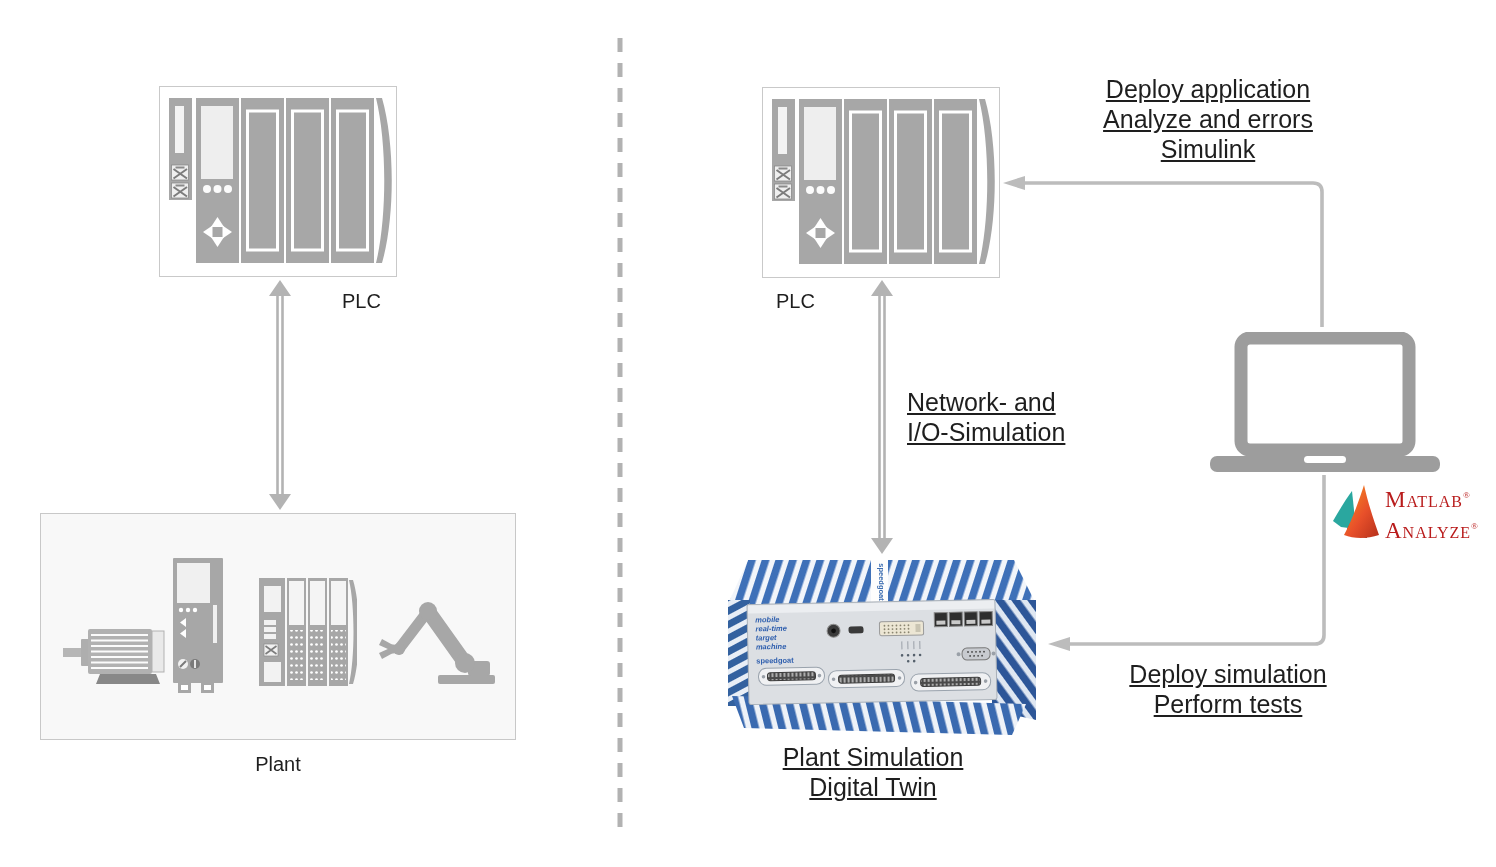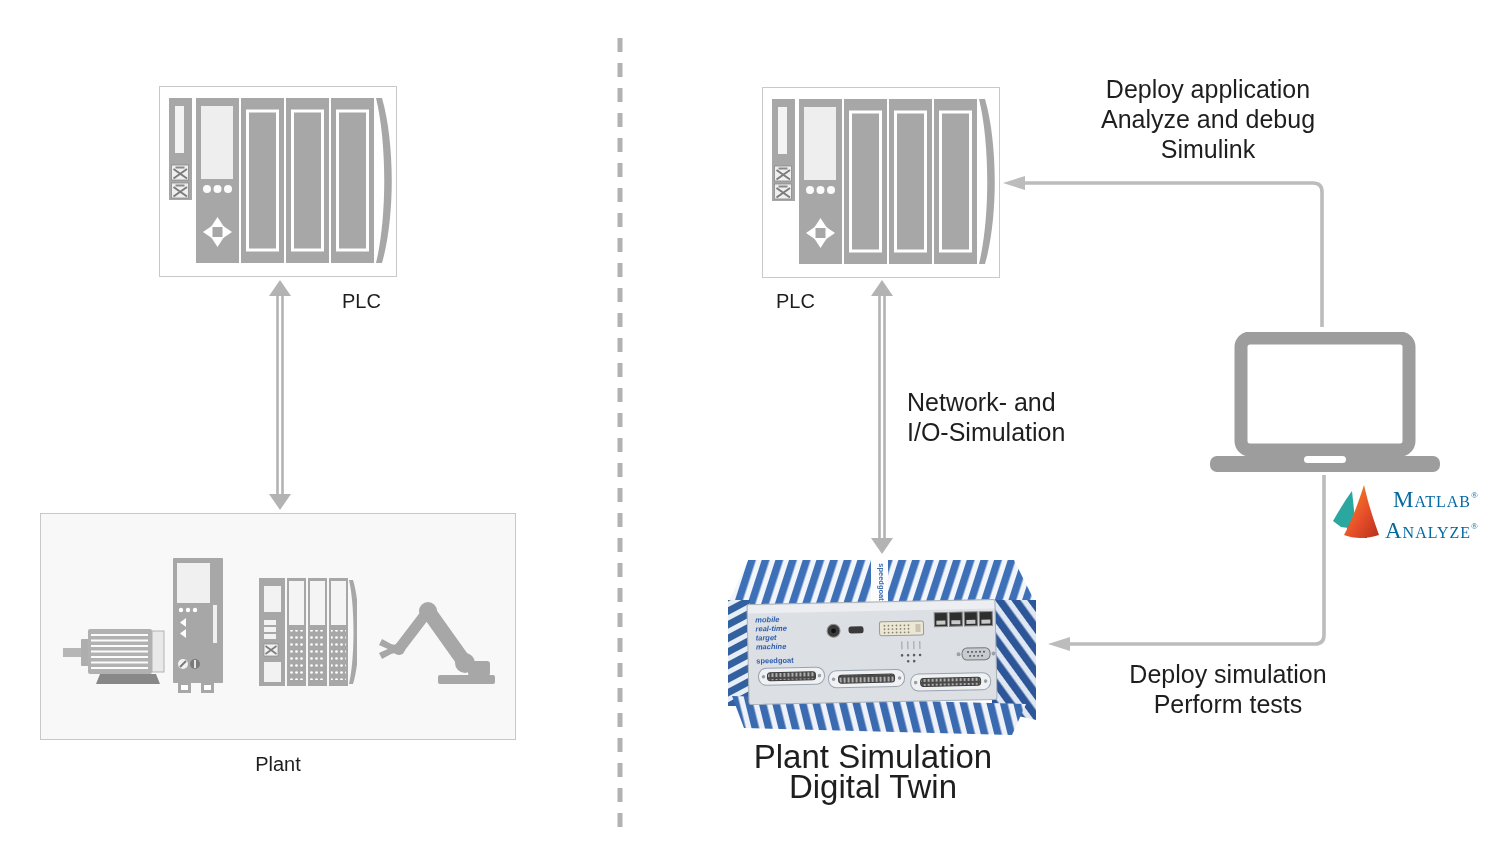--- a/index.html
+++ b/index.html
@@ -1,24 +1,24 @@
 <!DOCTYPE html>
 <html><head>
 <meta charset="utf-8">
 <style>
   html,body{margin:0;padding:0;background:#ffffff;}
   .canvas{position:relative;width:1496px;height:867px;background:#ffffff;overflow:hidden;
           font-family:"Liberation Sans",sans-serif;color:#1e1e1e;}
   .abs{position:absolute;}
   .label{position:absolute;font-size:20px;color:#1e1e1e;white-space:nowrap;}
-  .txtblock{position:absolute;font-size:25px;line-height:30px;color:#1e1e1e;}
+  .txtblock{position:absolute;font-size:25px;line-height:30px;color:#1e1e1e;text-decoration:underline;}
   .center{text-align:center;}
   .mw-logo{position:absolute;display:flex;align-items:flex-start;}
-  .mw-text{margin-left:5px;font-family:"Liberation Serif",serif;color:#0369a1;
-           font-variant:small-caps;font-size:23px;line-height:26px;letter-spacing:1px;text-align:right;}
+  .mw-text{margin-left:5px;font-family:"Liberation Serif",serif;color:#b91c1c;
+           font-variant:small-caps;font-size:23px;line-height:26px;letter-spacing:1px;}
   .mw-line{white-space:nowrap;}
   .mw-reg{font-size:9px;vertical-align:super;letter-spacing:0;}
   .plant-box{position:absolute;left:40px;top:513px;width:476px;height:227px;
              background:#f8f8f8;border:1px solid #c8c8c8;box-sizing:border-box;}
 </style>
 </head>
 <body>
 
 <div class="canvas">
 
@@ -208,21 +208,21 @@
       <rect x="88.5" y="25" width="30" height="139"></rect>
       <rect x="133.5" y="25" width="30" height="139"></rect>
       <rect x="178.5" y="25" width="30" height="139"></rect>
     </g>
   </svg>
 
   <div class="label" style="left:776px;top:290px">PLC</div>
 
   <div class="txtblock center" style="left:1040px;top:74px;width:336px">
     <div>Deploy application</div>
-    <div>Analyze and debug</div>
+    <div>Analyze and errors</div>
     <div>Simulink</div>
   </div>
 
   <svg class="abs" style="left:1000px;top:175px" width="330" height="152" viewBox="0 0 330 152">
     <path d="M322,152 L322,17 Q322,8 313,8 L24,8" fill="none" stroke="#bcbcbc" stroke-width="3.6"></path>
     <polygon points="3,8 25,1 25,15" fill="#bcbcbc"></polygon>
   </svg>
 
   <svg class="abs" style="left:1210px;top:332px" width="230" height="146" viewBox="0 0 230 146">
     <rect x="31" y="6" width="168" height="112" rx="9" fill="#ffffff" stroke="#9d9d9d" stroke-width="13"></rect>
@@ -406,21 +406,21 @@
         <g>
           <rect x="188" y="119" width="80" height="17" rx="8" fill="#f0f1f3" stroke="#9aa3ad"></rect>
           <rect x="198" y="123.5" width="60" height="8" rx="3" fill="url(#pins)" stroke="#3c3c3c"></rect>
           <circle cx="193" cy="127.5" r="1.8" fill="#9aa0a8"></circle>
             <circle cx="263" cy="127.5" r="1.8" fill="#9aa0a8"></circle>
         </g>
       </g>
     </g>
   </svg>
 
-  <div class="txtblock center" style="left:723px;top:742px;width:300px;font-size:33px;line-height:30px">
+  <div class="txtblock center" style="left:723px;top:742px;width:300px;font-size:25px;line-height:30px">
     <div>Plant Simulation</div>
     <div>Digital Twin</div>
   </div>
 
   <svg class="abs" style="left:1045px;top:475px" width="285" height="182" viewBox="0 0 285 182">
     <path d="M279,0 L279,160 Q279,169 270,169 L24,169" fill="none" stroke="#bcbcbc" stroke-width="3.6"></path>
     <polygon points="3,169 25,162 25,176" fill="#bcbcbc"></polygon>
   </svg>
 
   <div class="txtblock center" style="left:1060px;top:659px;width:336px">

